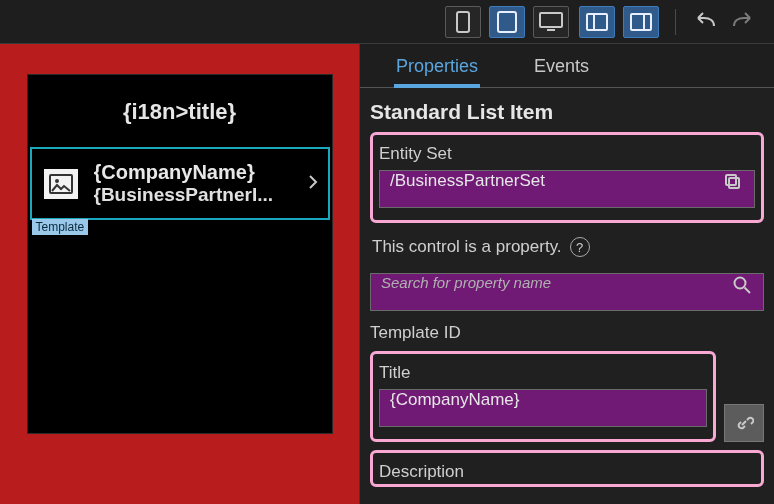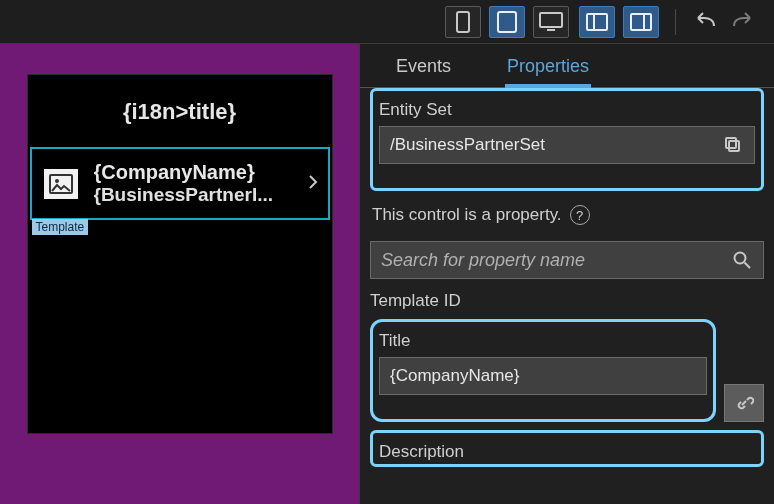--- a/index.html
+++ b/index.html
@@ -38,21 +38,21 @@
   .ico-stroke { stroke: #c8c8c8; stroke-width: 2; fill: none; }
   .tb-btn.active .ico-stroke { stroke: #e8f0ff; }
 
   
   .main {
     display: flex;
     height: calc(100% - 44px);
   }
   .left-pane {
     width: 360px;
-    background: #701a75;
+    background: #b91c1c;
     padding: 30px 0 0 0;
     display: flex;
     justify-content: center;
     border-right: 1px solid #3a3a3a;
   }
   .phone-preview {
     width: 306px;
     height: 360px;
     background: #000;
     border: 1px solid #2a2a2a;
@@ -145,33 +145,33 @@
     gap: 8px;
   }
   .label {
     font-size: 17px;
     color: #cfcfcf;
     margin-top: 4px;
   }
   .field {
     height: 38px;
     border: 1px solid #6a6a6a;
-    background: #404040;
-    display: flex;
-    align-items: center;
+    background: #701a75;
+    display: flex;
+    align-items: flex-start;
     padding: 0 10px;
     font-size: 17px;
     color: #e6e6e6;
   }
   .field input {
     flex: 1;
     background: transparent;
     border: none;
     color: #e6e6e6;
-    font-size: 18px;
+    font-size: 15px;
     outline: none;
   }
   .field input::placeholder { color: #b0b0b0; font-style: italic; }
   .field .right-ico {
     width: 22px; height: 22px;
     display: flex; align-items: center; justify-content: center;
     cursor: pointer;
     flex-shrink: 0;
   }
   .note {
@@ -185,33 +185,33 @@
   .help-ico {
     width: 20px; height: 20px;
     border: 1.5px solid #aaa;
     border-radius: 50%;
     display: flex; align-items: center; justify-content: center;
     font-size: 13px;
     cursor: pointer;
   }
 
   
-  .hl { border: 3px solid #7dd3fc; border-radius: 6px; padding: 5px 6px 24px 6px; }
+  .hl { border: 3px solid #f9a8d4; border-radius: 6px; padding: 5px 6px 12px 6px; }
   .hl-inner { display: flex; flex-direction: column; gap: 6px; }
 
   .link-btn {
     width: 40px; height: 38px;
     background: #5c5c5c;
     border: 1px solid #777;
     display: flex; align-items: center; justify-content: center;
     cursor: pointer;
     flex-shrink: 0;
   }
   .title-row { display: flex; gap: 8px; align-items: stretch; }
-  .title-row .hl { flex: 1; border-radius: 12px; }
+  .title-row .hl { flex: 1; }
 </style>
 </head>
 <body>
 
 <div class="toolbar">
   <div class="tb-group">
     <div class="tb-btn">
       <svg width="14" height="22" viewBox="0 0 14 22">
           <rect class="ico-stroke" x="1" y="1" width="12" height="20" rx="2"></rect>
         </svg>
@@ -280,24 +280,25 @@
             </svg>
         </div>
         <div class="template-tag">Template</div>
       </div>
     </div>
   </div>
 
   <div class="right-pane">
 
     <div class="tab-bar">
+      <div class="tab active">Properties</div>
       <div class="tab">Events</div>
-      <div class="tab active">Properties</div>
-    </div>
-
+    </div>
+
+    <div class="section-heading">Standard List Item</div>
 
     <div class="prop-panel">
 
       <div class="hl">
         <div class="hl-inner">
           <div class="label">Entity Set</div>
           <div class="field">
             <span style="flex:1">/BusinessPartnerSet</span>
             <span class="right-ico">
               <svg width="16" height="16" viewBox="0 0 16 16">

